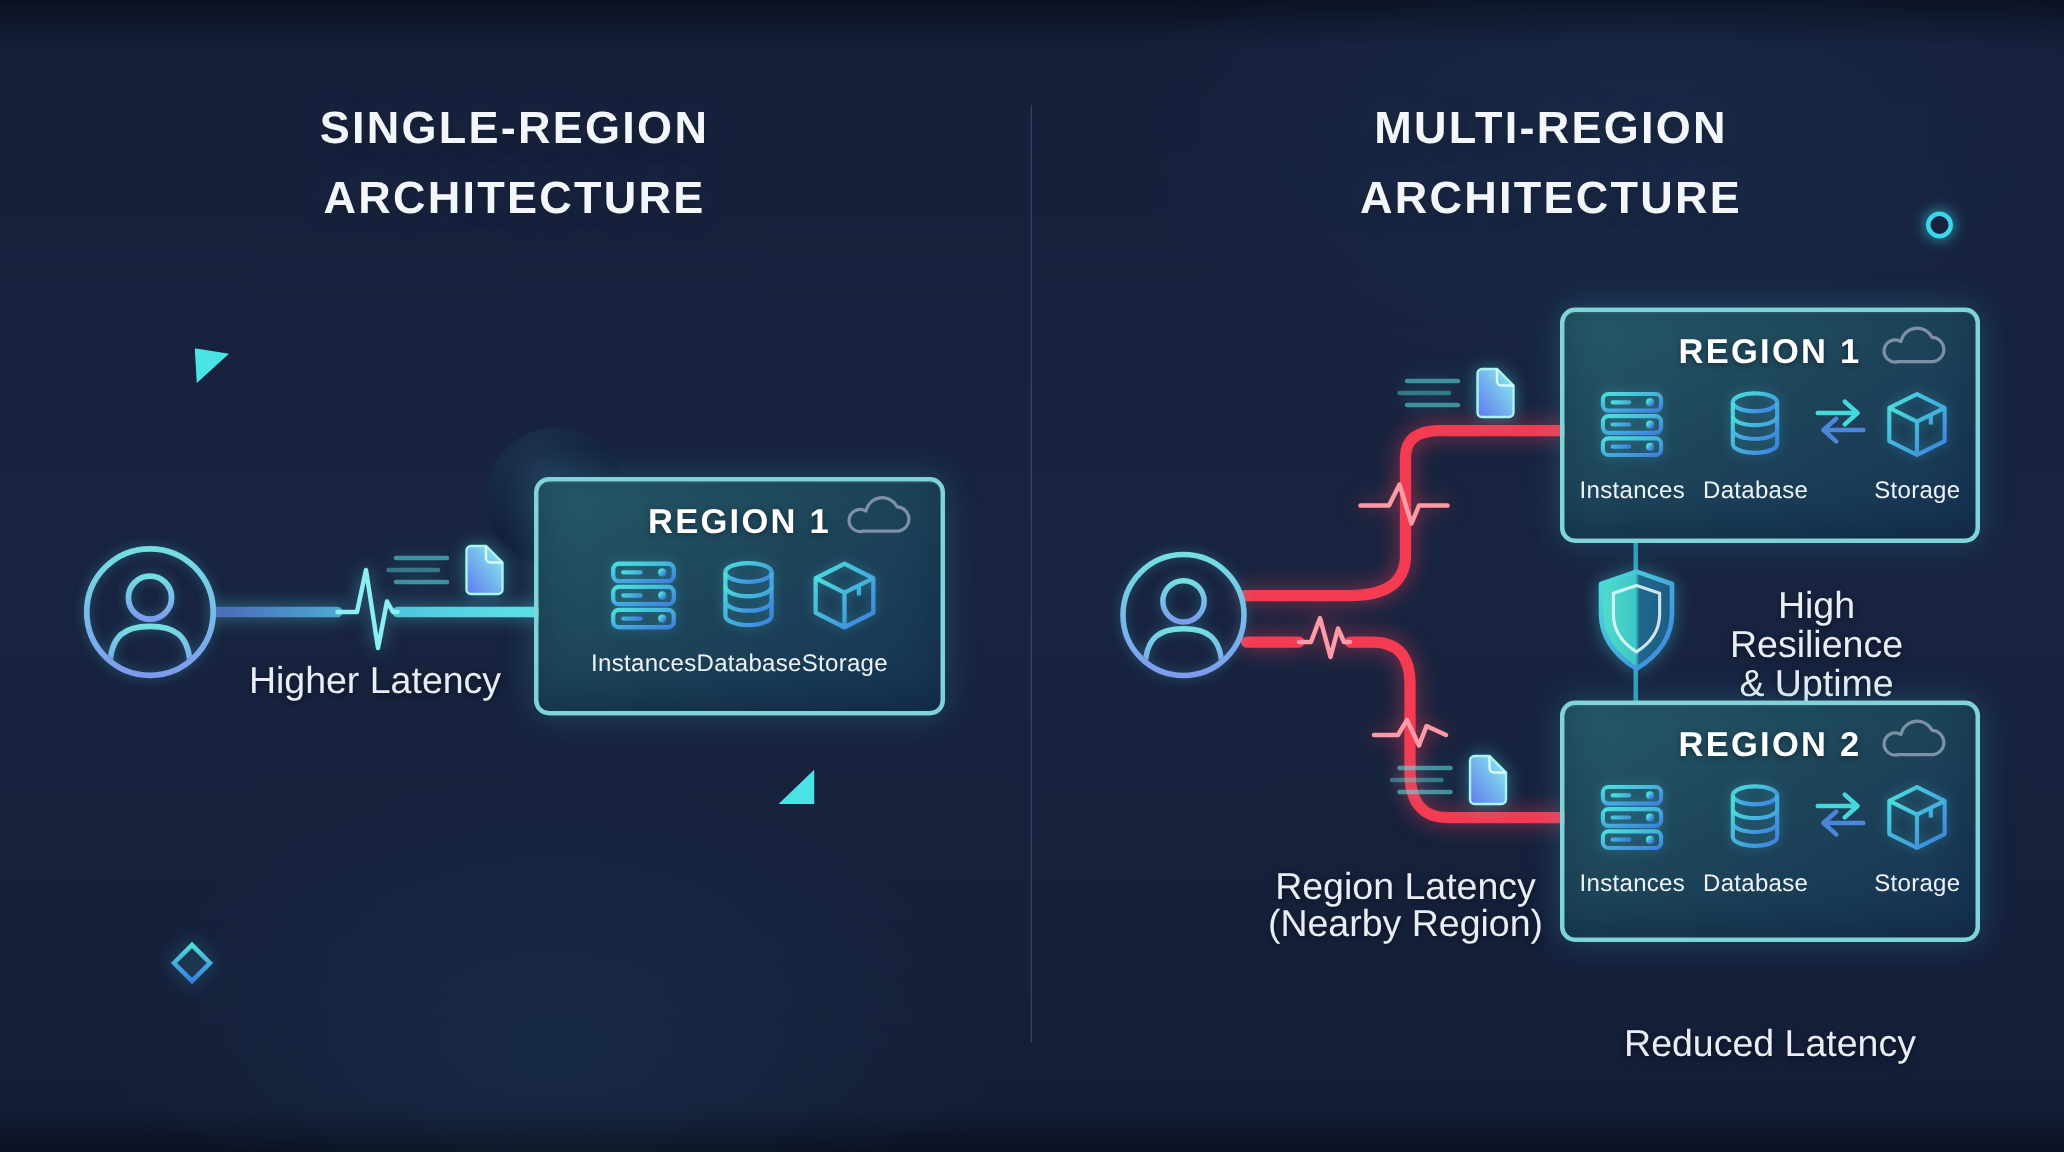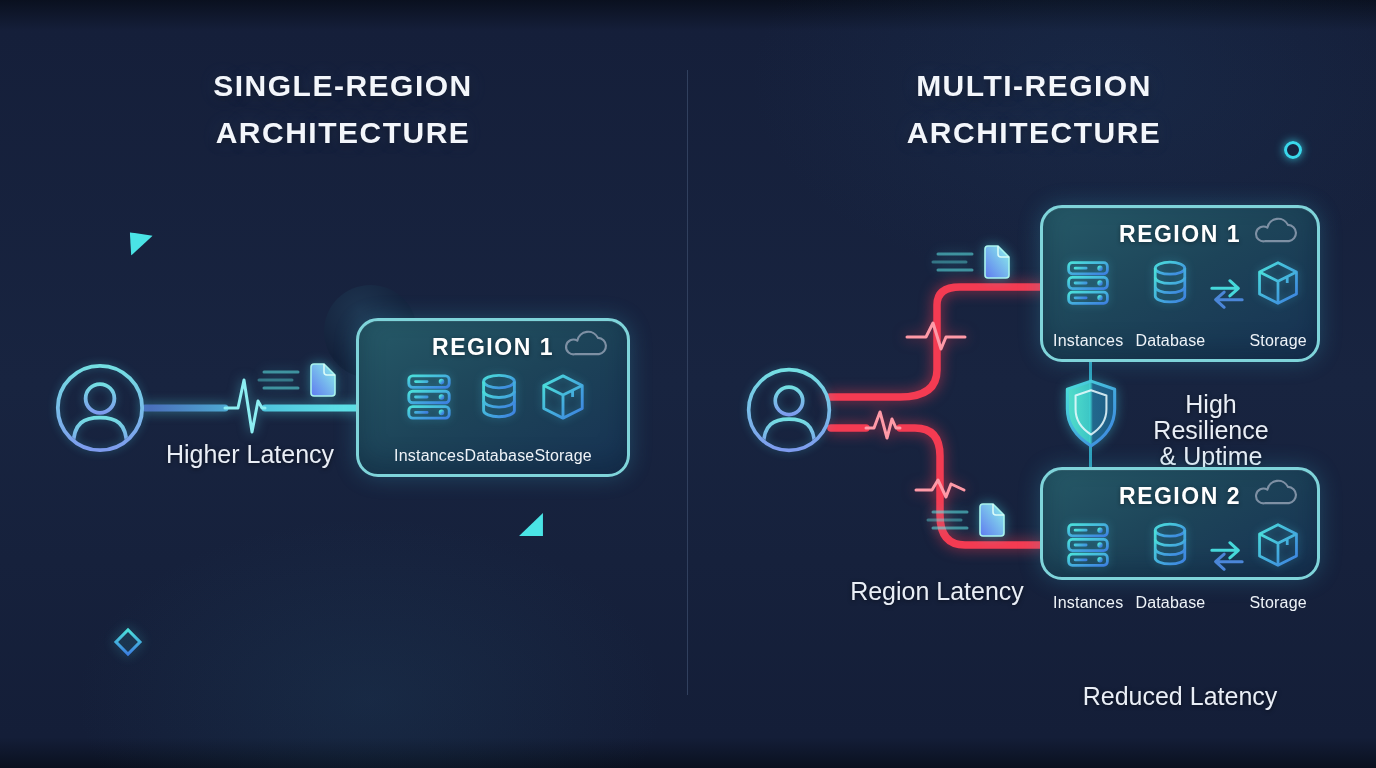--- a/index.html
+++ b/index.html
@@ -13,30 +13,30 @@
   }
   .abs{position:absolute;}
   .title{
     position:absolute;width:590px;text-align:center;
     font-size:30px;font-weight:700;letter-spacing:1.5px;line-height:47px;
     color:#f3f6fb;text-shadow:0 2px 10px rgba(0,0,0,.45),0 0 18px rgba(150,190,255,.18);
   }
   .divider{position:absolute;left:687px;top:70px;width:1px;height:625px;background:#31405e;}
   .region-box{
     position:absolute;box-sizing:border-box;
-    border:3px solid #7fd4da;border-radius:22px;
+    border:3px solid #7fd4da;border-radius:10px;
     background:linear-gradient(150deg,#265a68 0%,#1d4459 48%,#173253 100%);
     box-shadow:0 0 22px rgba(60,175,205,.28), inset 0 1px 0 rgba(255,255,255,.07), inset 0 -10px 24px rgba(10,25,45,.35);
     display:flex;flex-direction:column;align-items:center;z-index:3;
   }
   .region-header{position:relative;width:100%;display:flex;justify-content:center;padding-top:13px;}
   .region-name{font-size:23px;font-weight:800;letter-spacing:1.5px;color:#ffffff;text-shadow:0 1px 4px rgba(0,0,0,.4);}
   .cloud{position:absolute;right:16px;top:6px;}
   .services{display:flex;align-items:flex-end;margin-top:11px;}
-  .service{display:flex;flex-direction:column;align-items:center;gap:25px;}
+  .service{display:flex;flex-direction:column;align-items:center;gap:12px;}
   .service-label{font-size:16px;color:#eef3f8;letter-spacing:.2px;}
   .sync-wrap{margin:0 -10px 38px -10px;}
   .latency-text{position:absolute;text-align:center;font-size:25px;color:#e9eef6;text-shadow:0 1px 4px rgba(0,0,0,.5);line-height:25px;}
   .glow-teal{filter:drop-shadow(0 0 6px rgba(70,215,230,.45));}
   .glow-soft{filter:drop-shadow(0 0 4px rgba(70,200,225,.35));}
   .glow-red{filter:drop-shadow(0 0 7px rgba(244,59,82,.65));}
   .glow-line{filter:drop-shadow(0 0 6px rgba(90,220,235,.5));}
   .tri{position:absolute;background:#4ae4e6;filter:drop-shadow(0 0 8px rgba(70,225,230,.6));}
   .tri-1{left:128px;top:232px;width:25px;height:25px;clip-path:polygon(4% 4%,96% 12%,16% 96%);transform:rotate(4deg);}
   .tri-2{left:518px;top:512px;width:26px;height:25px;clip-path:polygon(96% 4%,96% 96%,4% 96%);}
@@ -281,21 +281,21 @@
           <g fill="none" stroke="url(#gi)" stroke-width="3" stroke-linejoin="round">
             <path d="M26 4 L46 14 V38 L26 48 L6 38 V14 Z"></path>
             <path d="M6 14 L26 24 L46 14 M26 24 V48 M36 19 V26"></path>
           </g>
         </svg>
         <span class="service-label">Storage</span>
       </div>
     </div>
   </div>
 
-  <div class="region-box" style="left:1040px;top:467px;width:280px;height:113px">
+  <div class="region-box" style="left:1040px;top:467px;width:280px;height:161px">
     <div class="region-header">
       <span class="region-name">REGION 2</span>
       <svg class="cloud" width="48" height="32" viewBox="0 0 52 34">
         <path d="M39 29 H13.5 A8 8 0 1 1 15.5 14.5 A12 12 0 0 1 38 11.5 A8.8 8.8 0 0 1 39 29 Z" fill="none" stroke="#7e90a4" stroke-width="2.3" stroke-linejoin="round"></path>
       </svg>
     </div>
     <div class="services" style="gap:12px">
       <div class="service">
         <svg class="glow-soft" width="48" height="48" viewBox="0 0 52 52">
           <g fill="none" stroke="url(#gi)" stroke-width="3" stroke-linecap="round">
@@ -335,19 +335,20 @@
             <path d="M6 14 L26 24 L46 14 M26 24 V48 M36 19 V26"></path>
           </g>
         </svg>
         <span class="service-label">Storage</span>
       </div>
     </div>
   </div>
 
   <div class="latency-text" style="left:826px;top:579px;width:222px">
     <div>Region Latency</div>
+    <div>(Nearby Region)</div>
   </div>
 
   <div class="latency-text" style="left:1055px;top:684px;width:250px">
     <span>Reduced Latency</span>
   </div>
 
 </div>
 
 </body></html>

